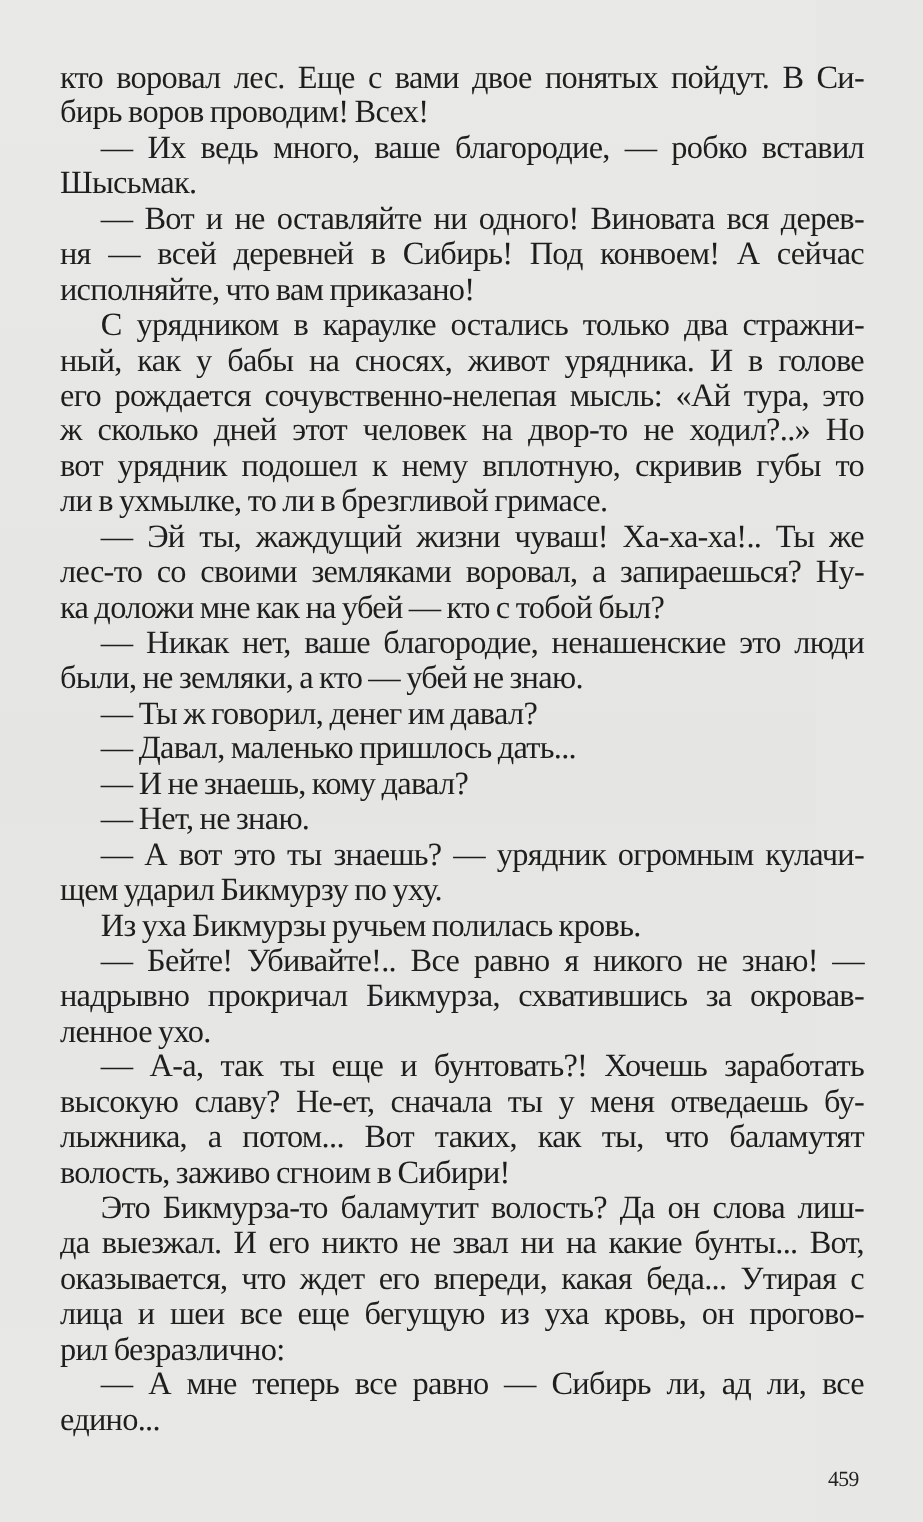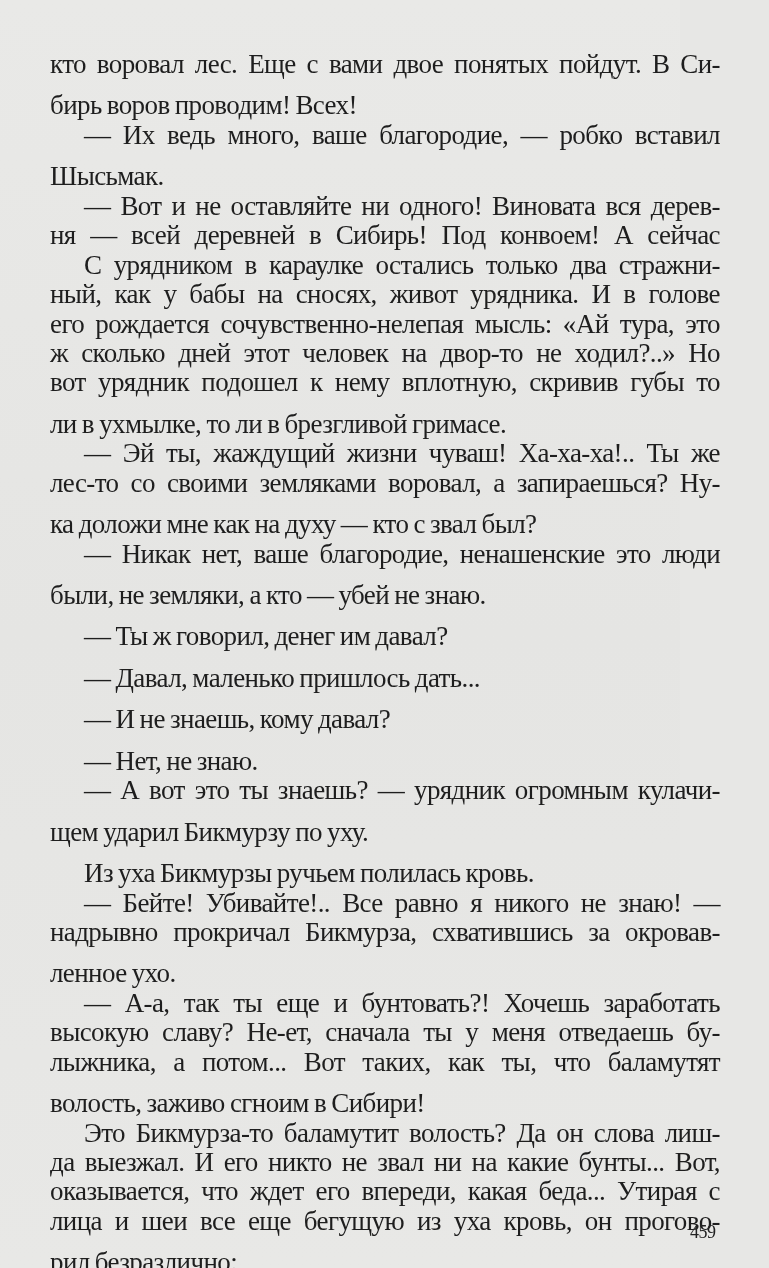--- a/index.html
+++ b/index.html
@@ -19,47 +19,48 @@
     }
     .line {
       height: 29.45px; line-height: 29.45px;
       font-size: 27px;
       white-space: nowrap;
       text-align: justify; text-align-last: justify;
       letter-spacing: -0.6px;
       word-spacing: -1px;
     }
     .line.indent { padding-left: 34px; }
-    .line.last { text-align-last: left; margin-top: 12px; }
+    .line.last { text-align-last: left; }
     .page-number {
       position: absolute; left: 690px; top: 1222px;
       font-size: 18px; letter-spacing: -0.5px;
       color: #222;
     }
   </style>
 </head>
 <body>
 
 <div class="page">
   <div class="text-block" id="text-block">
       <div class="line">кто воровал лес. Еще с вами двое понятых пойдут. В Си-</div>
       <div class="line last">бирь воров проводим! Всех!</div>
       <div class="line indent">— Их ведь много, ваше благородие, — робко вставил</div>
       <div class="line last">Шысьмак.</div>
       <div class="line indent">— Вот и не оставляйте ни одного! Виновата вся дерев-</div>
       <div class="line">ня — всей деревней в Сибирь! Под конвоем! А сейчас</div>
+      <div class="line last">исполняйте, что вам приказано!</div>
       <div class="line indent">С урядником в караулке остались только два стражни-</div>
       <div class="line">ный, как у бабы на сносях, живот урядника. И в голове</div>
       <div class="line">его рождается сочувственно-нелепая мысль: «Ай тура, это</div>
       <div class="line">ж сколько дней этот человек на двор-то не ходил?..» Но</div>
       <div class="line">вот урядник подошел к нему вплотную, скривив губы то</div>
       <div class="line last">ли в ухмылке, то ли в брезгливой гримасе.</div>
       <div class="line indent">— Эй ты, жаждущий жизни чуваш! Ха-ха-ха!.. Ты же</div>
       <div class="line">лес-то со своими земляками воровал, а запираешься? Ну-</div>
-      <div class="line last">ка доложи мне как на духу — кто с звал был?</div>
+      <div class="line last">ка доложи мне как на убей — кто с тобой был?</div>
       <div class="line indent">— Никак нет, ваше благородие, ненашенские это люди</div>
       <div class="line last">были, не земляки, а кто — убей не знаю.</div>
       <div class="line indent last">— Ты ж говорил, денег им давал?</div>
       <div class="line indent last">— Давал, маленько пришлось дать...</div>
       <div class="line indent last">— И не знаешь, кому давал?</div>
       <div class="line indent last">— Нет, не знаю.</div>
       <div class="line indent">— А вот это ты знаешь? — урядник огромным кулачи-</div>
       <div class="line last">щем ударил Бикмурзу по уху.</div>
       <div class="line indent last">Из уха Бикмурзы ручьем полилась кровь.</div>
       <div class="line indent">— Бейте! Убивайте!.. Все равно я никого не знаю! —</div>

